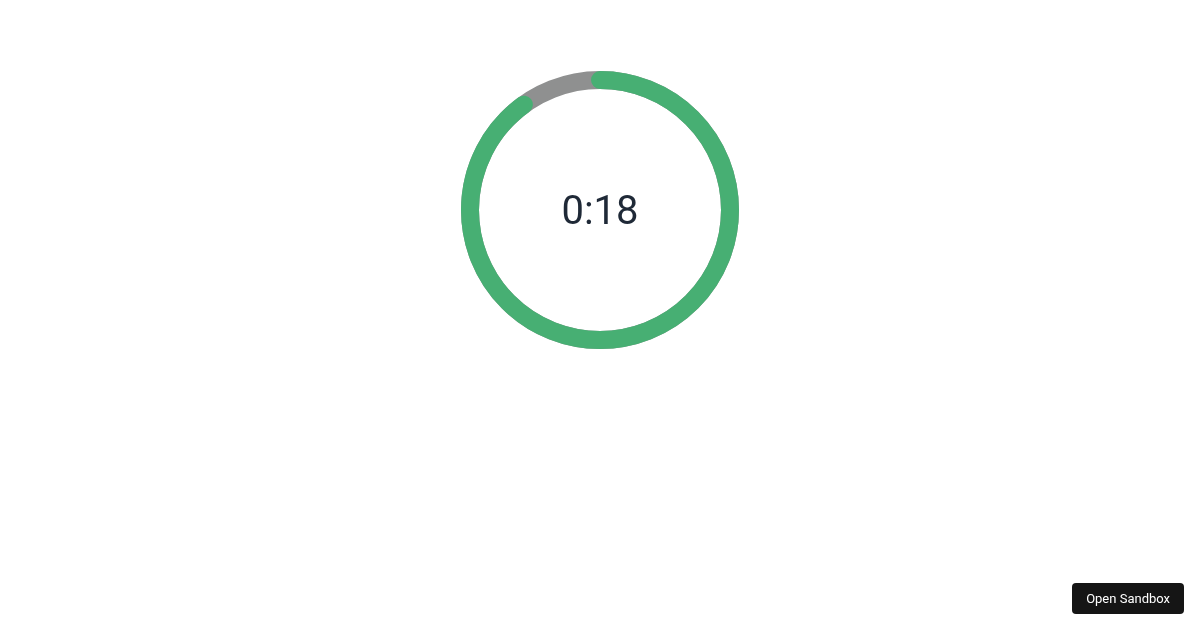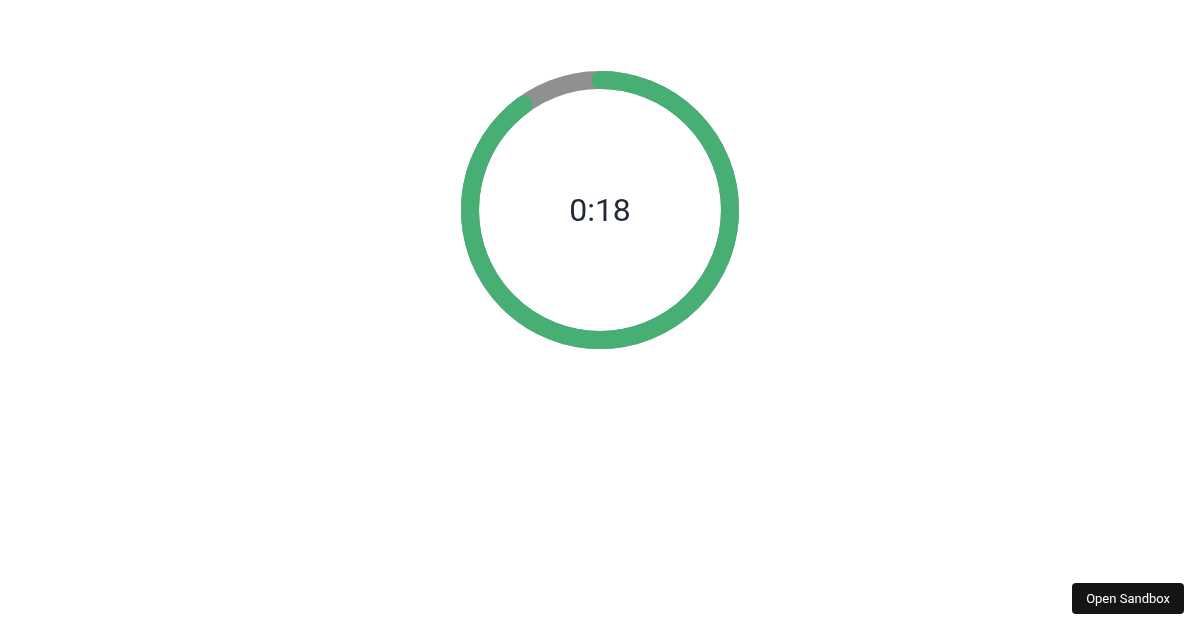--- a/index.html
+++ b/index.html
@@ -37,21 +37,21 @@
     }
     .time-text {
       position: absolute;
       top: 0;
       left: 0;
       width: 280px;
       height: 280px;
       display: flex;
       align-items: center;
       justify-content: center;
-      font-size: 32px;
+      font-size: 40px;
       color: #1f2937;
       font-weight: 400;
     }
     .sandbox-btn {
       position: absolute;
       right: 16px;
       bottom: 16px;
       background: #151515;
       color: #ffffff;
       border: none;

